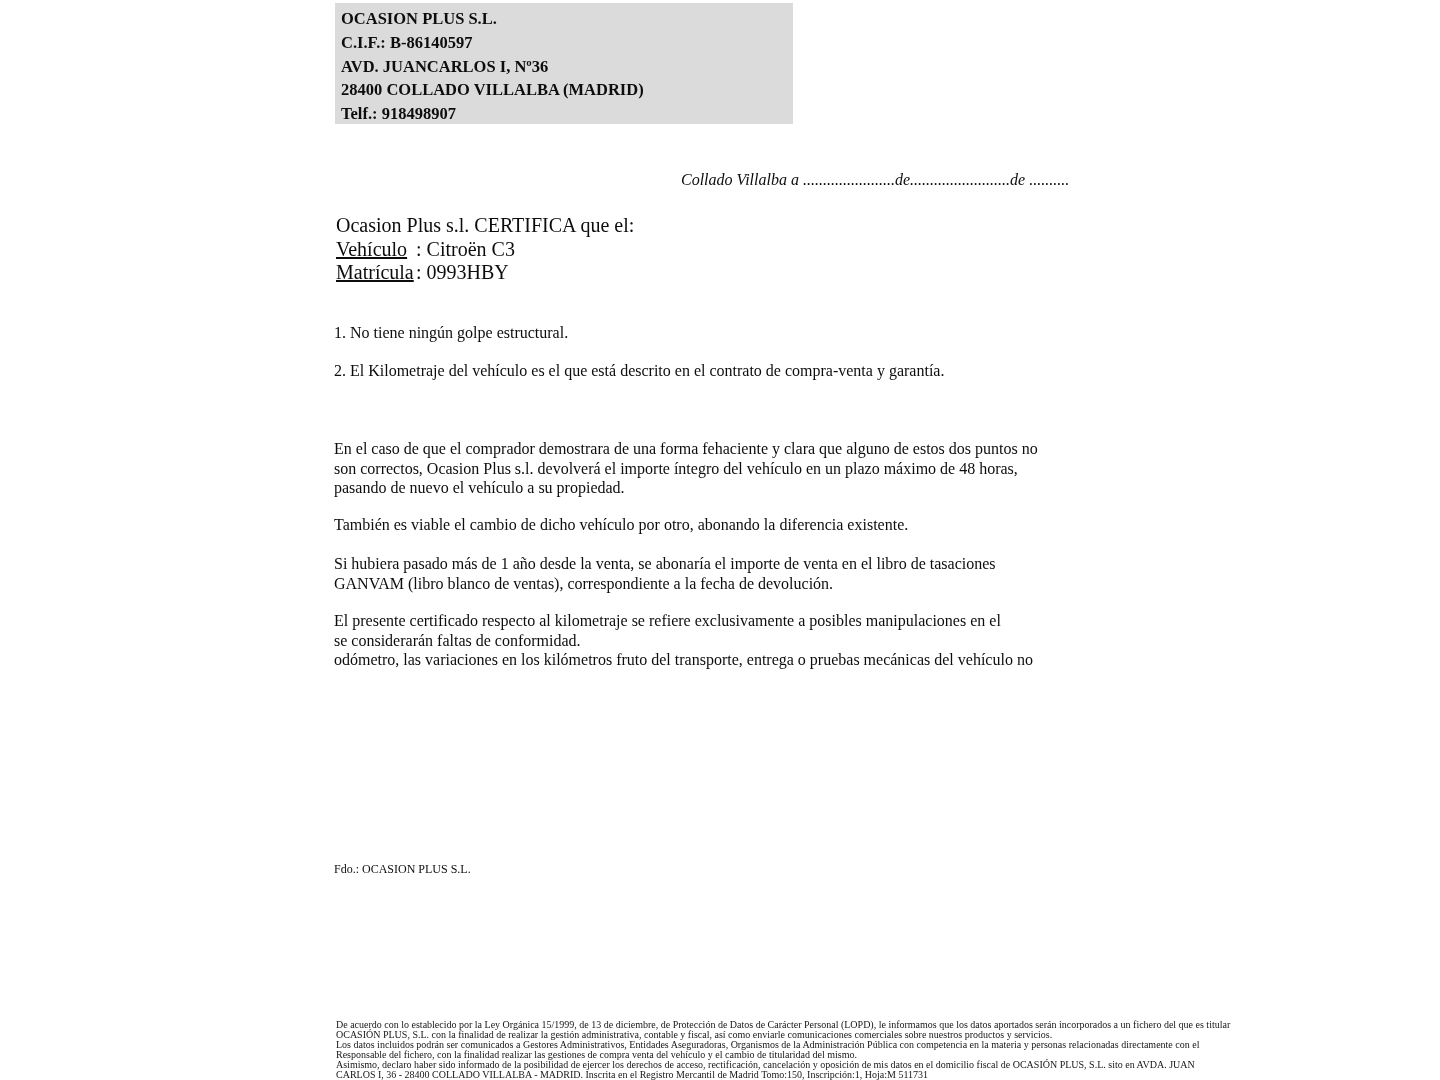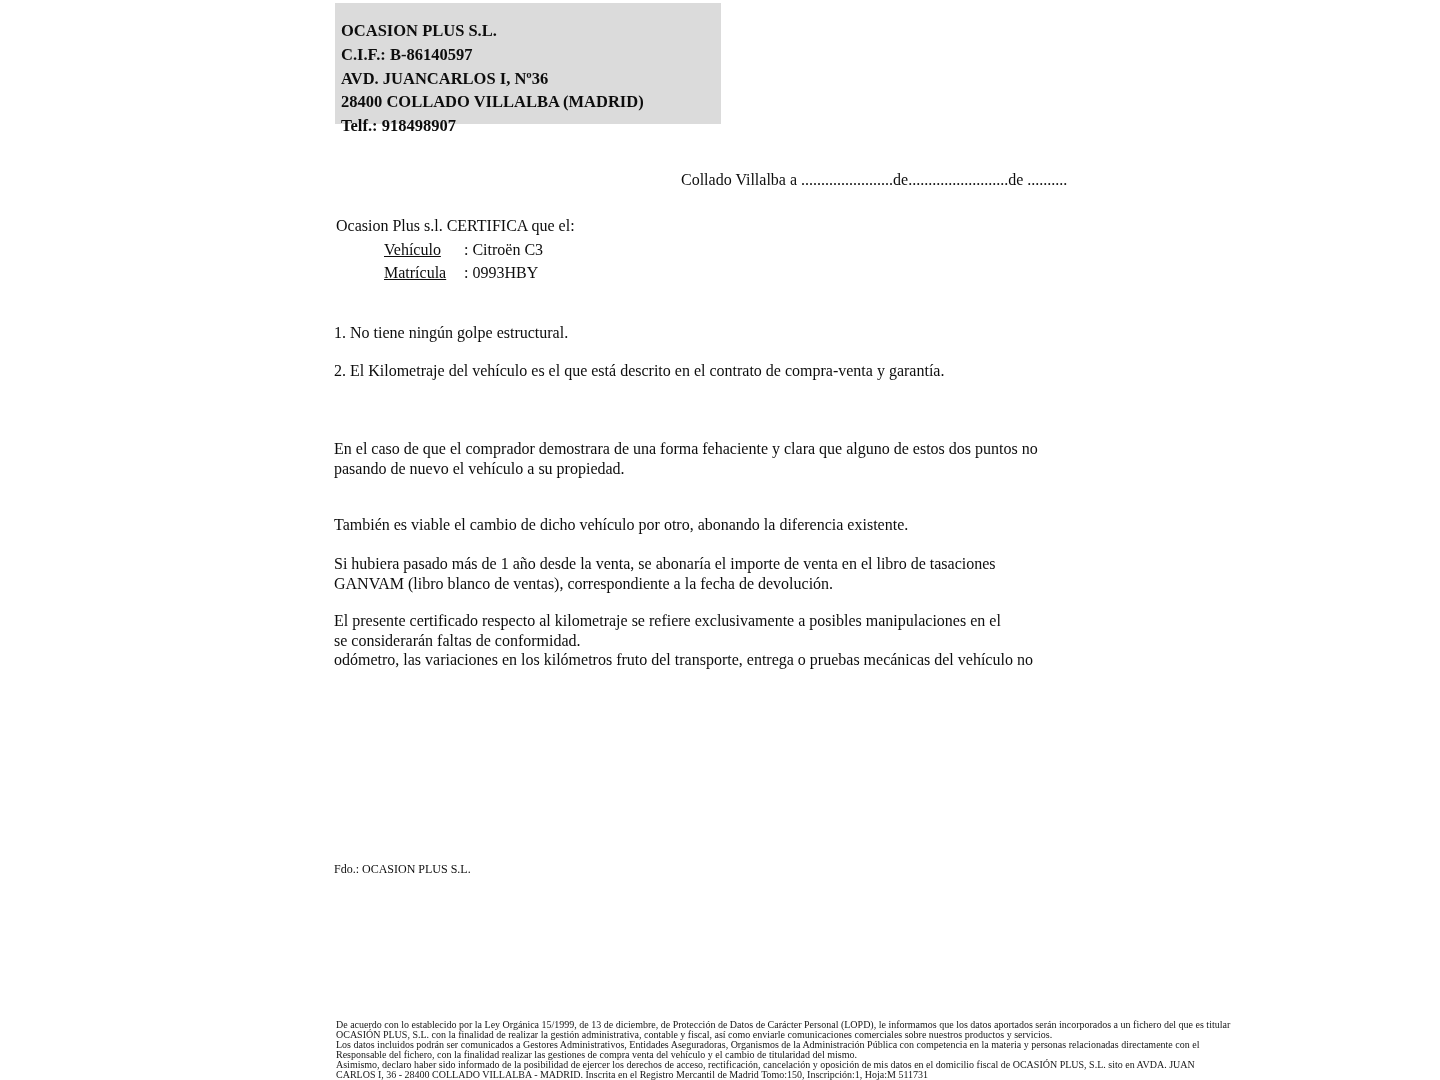--- a/index.html
+++ b/index.html
@@ -13,49 +13,49 @@
     height: 1080px;
     background: #ffffff;
     font-family: "Liberation Serif", "DejaVu Serif", serif;
     color: #0d0d0d;
     overflow: hidden;
   }
   .header-block {
     position: absolute;
     left: 335px;
     top: 3px;
-    width: 386px;
+    width: 458px;
     height: 121px;
     background: #dbdbdb;
-    padding: 16px 0 0 6px;
+    padding: 4px 0 0 6px;
     box-sizing: border-box;
     font-weight: bold;
     font-size: 16.5px;
     line-height: 23.8px;
     white-space: nowrap;
   }
   .date-line {
     position: absolute;
     left: 681px;
     top: 171px;
     font-size: 16px;
     white-space: nowrap;
+    font-style: italic;
   }
   .certify-block {
     position: absolute;
     left: 336px;
     top: 214px;
-    font-size: 16px;
+    font-size: 20px;
     line-height: 23.5px;
     white-space: nowrap;
   }
   .cert-label {
     display: inline-block;
     width: 80px;
-    margin-left: 48px;
   }
   .cert-label span {
     text-decoration: underline;
   }
   .point {
     position: absolute;
     left: 334px;
     font-size: 16px;
     white-space: nowrap;
   }
@@ -112,20 +112,21 @@
     <div>
       <span class="cert-label"><span>Matrícula</span></span><span>: 0993HBY</span>
     </div>
   </div>
 
   <div class="point point1">1. No tiene ningún golpe estructural.</div>
   <div class="point point2">2. El Kilometraje del vehículo es el que está descrito en el contrato de compra-venta y garantía.</div>
 
   <div class="para para1">
     <div>En el caso de que el comprador demostrara de una forma fehaciente y clara que alguno de estos dos puntos no</div>
+    <div>son correctos, Ocasion Plus s.l. devolverá el importe íntegro del vehículo en un plazo máximo de 48 horas,</div>
     <div>pasando de nuevo el vehículo a su propiedad.</div>
   </div>
 
   <div class="para para2">
     <div>También es viable el cambio de dicho vehículo por otro, abonando la diferencia existente.</div>
   </div>
 
   <div class="para para3">
     <div>Si hubiera pasado más de 1 año desde la venta, se abonaría el importe de venta en el libro de tasaciones</div>
     <div>GANVAM (libro blanco de ventas), correspondiente a la fecha de devolución.</div>

